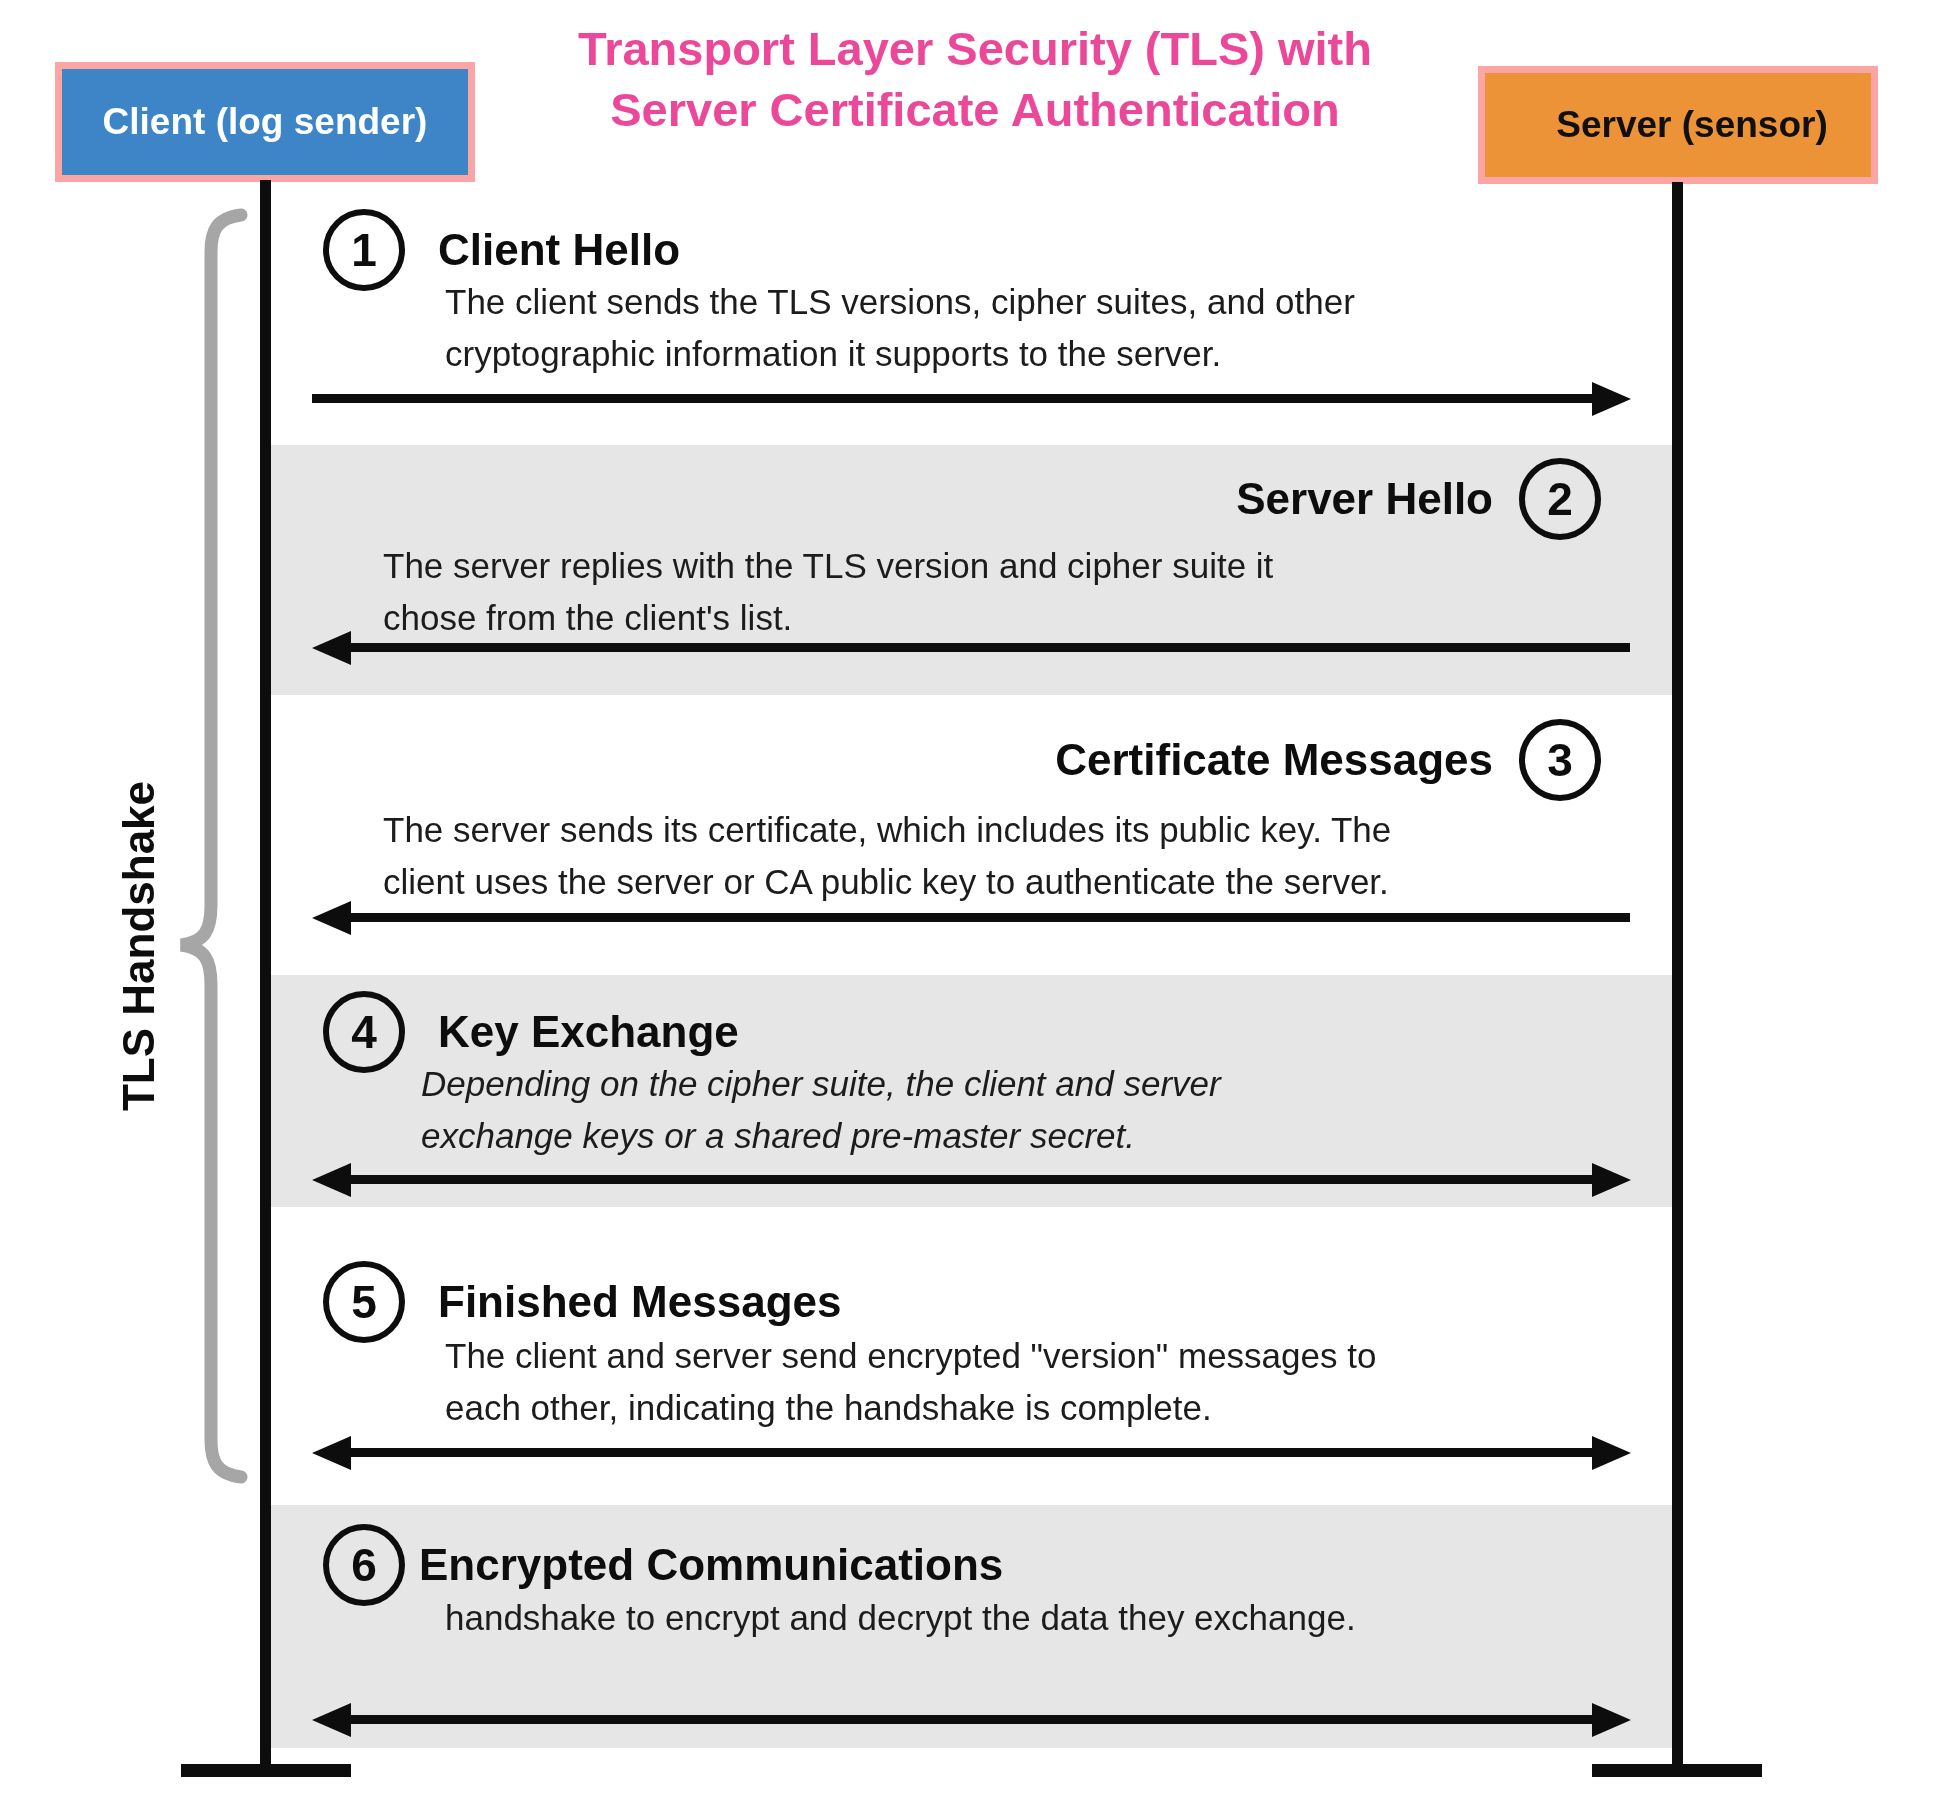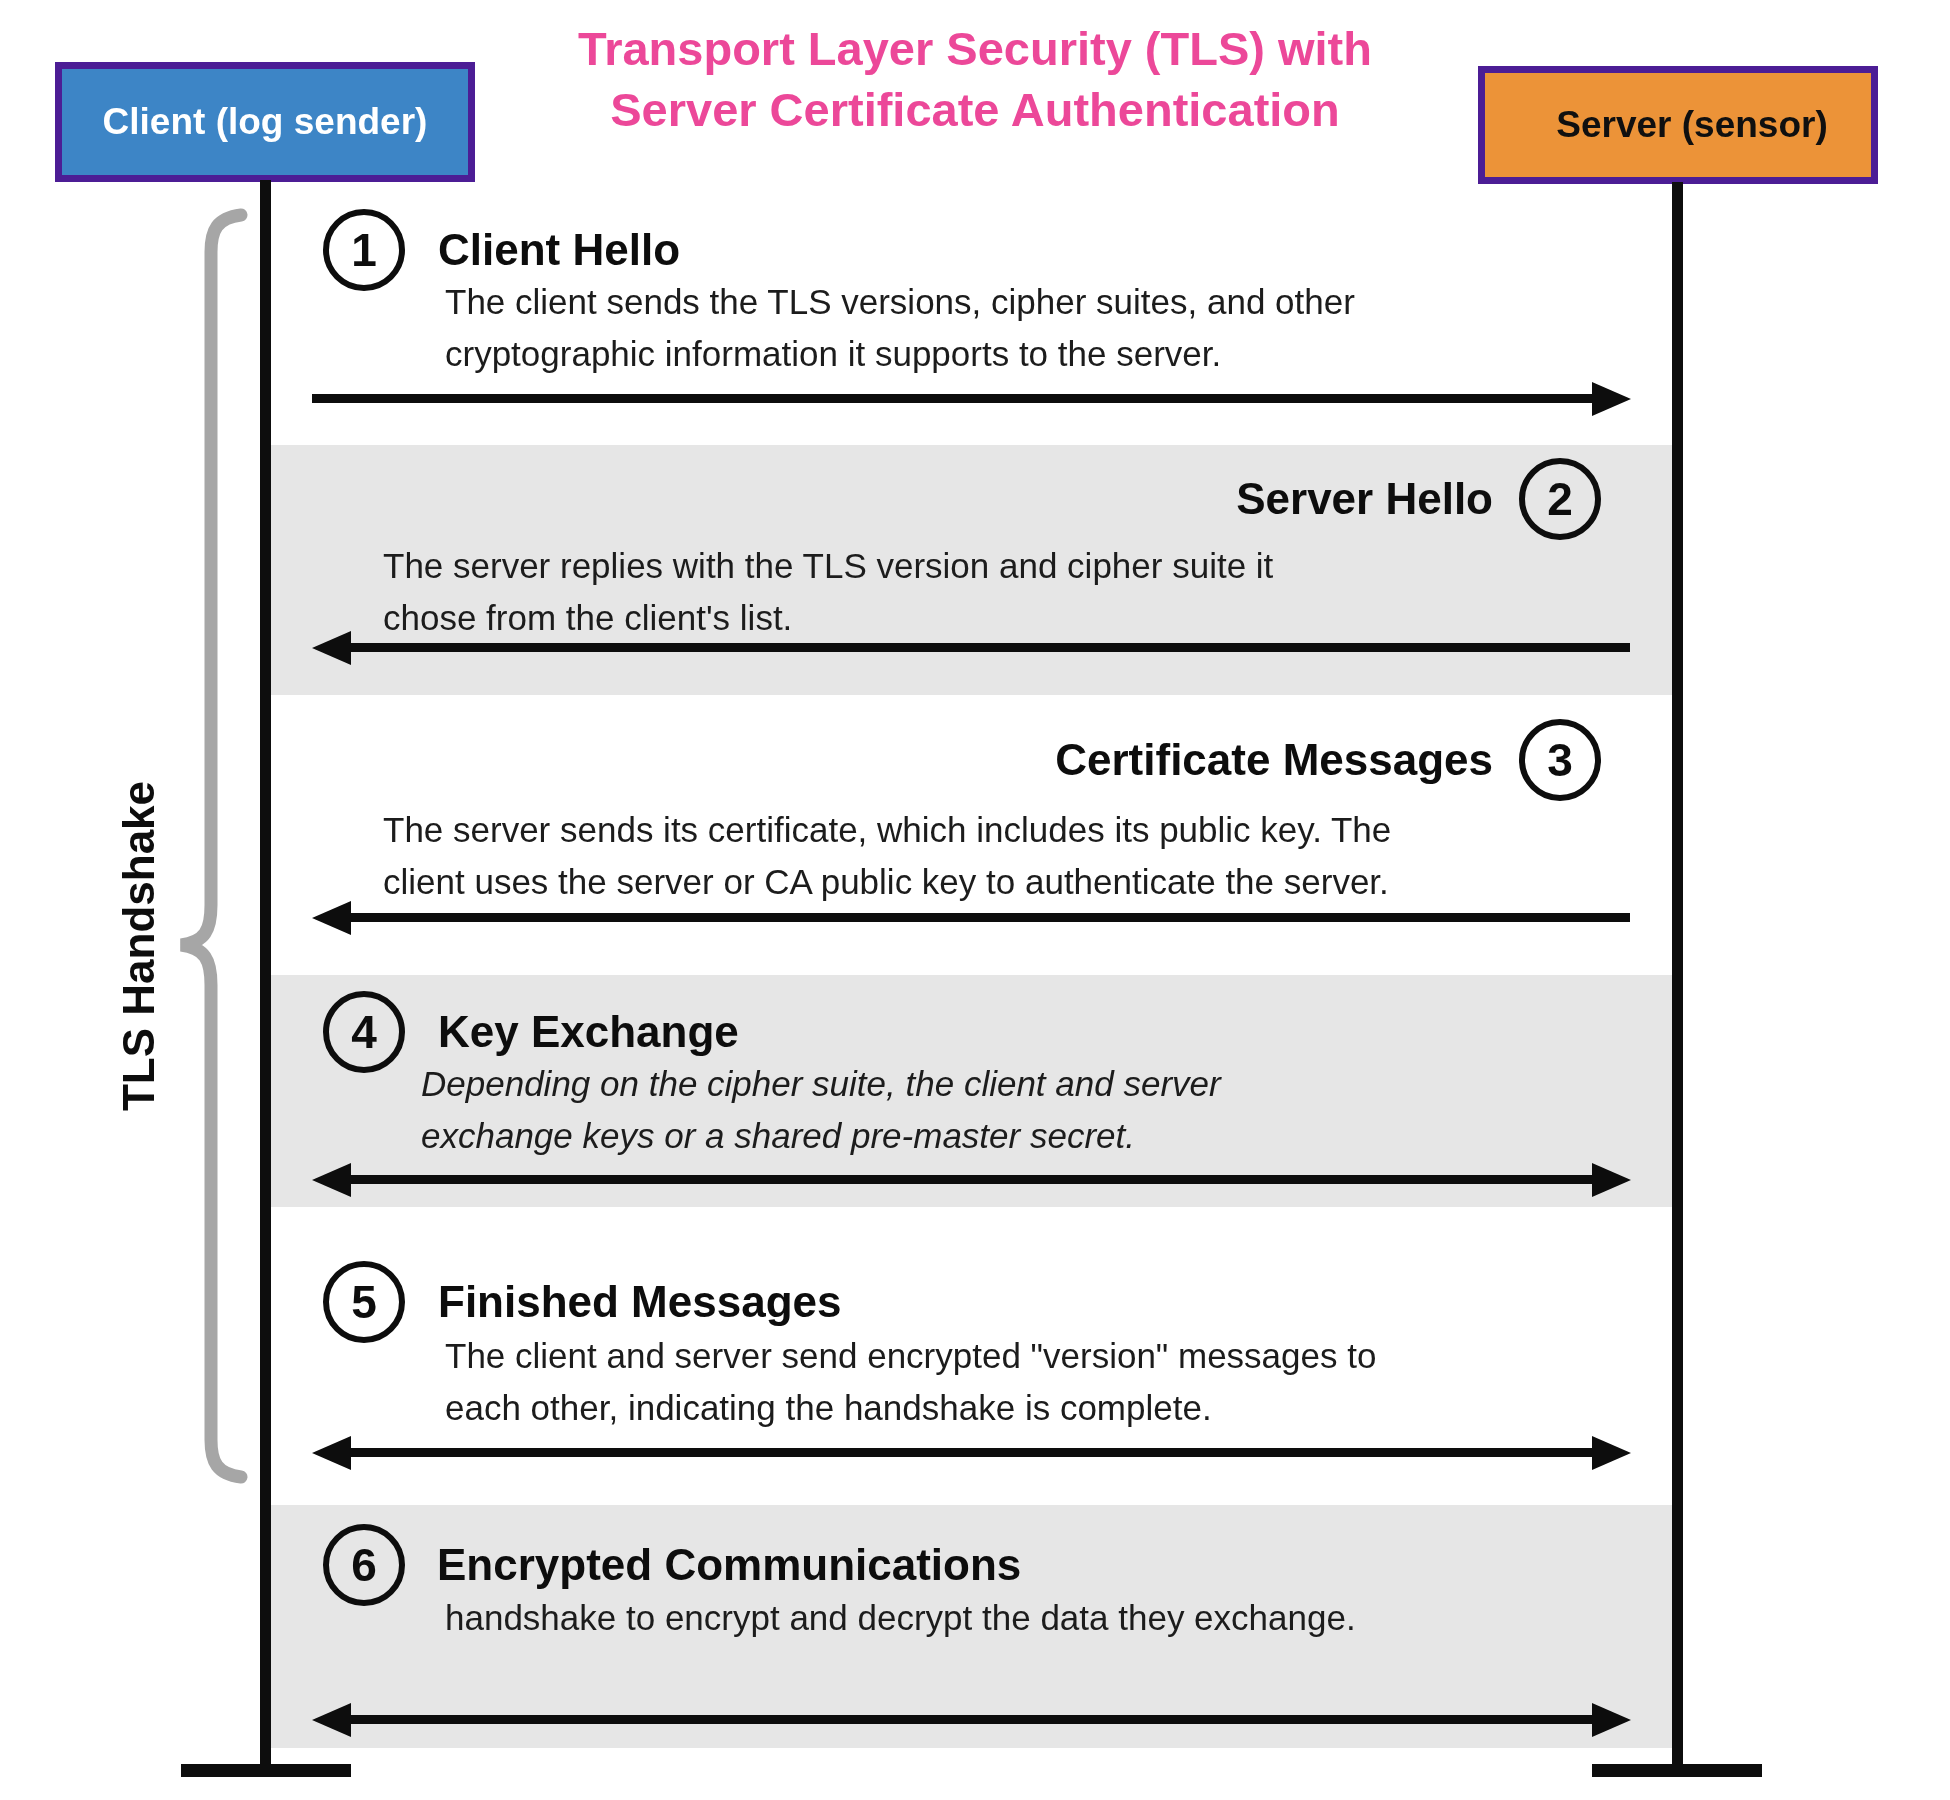--- a/index.html
+++ b/index.html
@@ -7,21 +7,21 @@
     position:relative; width:1950px; height:1800px; background:#ffffff;
     font-family:"Liberation Sans", sans-serif; overflow:hidden;
   }
   
   .pagetitle {
     position:absolute; top:18px; left:0; width:100%; text-align:center;
     font-size:47px; font-weight:700; line-height:61px; color:#ec4899;
   }
   
   .actor {
-    position:absolute; box-sizing:border-box; border:7px solid #4c1d95;
+    position:absolute; box-sizing:border-box; border:7px solid #fca5a5;
     display:flex; align-items:center; justify-content:center;
     font-size:37px; font-weight:600;
   }
   .actor.client { left:55px;  top:62px; width:420px; height:120px; background:#3d85c6; color:#ffffff; }
   .actor.server { left:1478px; top:66px; width:400px; height:118px; background:#ec9338; color:#101010;padding-left:28px; }
   
   .lifeline { position:absolute; width:11px; background:#0d0d0d; z-index:3; }
   .lifeline.client { left:260px;  top:180px; height:1597px; }
   .lifeline.server { left:1672px; top:182px; height:1595px; }
   .lifecap { position:absolute; width:170px; height:13px; background:#0d0d0d; top:1764px; z-index:3; }
@@ -45,21 +45,21 @@
   .c4 { left:323px;  top:991px; }
   .c5 { left:323px;  top:1261px; }
   .c6 { left:323px;  top:1524px; }
   
   .stitle { position:absolute; font-size:44px; font-weight:700; color:#0d0d0d; white-space:nowrap; z-index:4;margin-left:8px; }
   .t1 { left:430px;  top:225px; }
   .t2 { right:457px; top:474px; }
   .t3 { right:457px; top:735px; }
   .t4 { left:430px;  top:1007px; }
   .t5 { left:430px;  top:1277px; }
-  .t6 { left:429px;  top:1540px; }
+  .t6 { left:411px;  top:1540px; }
   
   .sdesc { position:absolute; font-size:35px; line-height:52px; color:#1c1c1c; white-space:nowrap; z-index:4; }
   .d1 { left:445px; top:276px; }
   .d2 { left:383px; top:540px; }
   .d3 { left:383px; top:804px; }
   .d4 { left:421px; top:1058px;font-style:italic; }
   .d5 { left:445px; top:1330px; }
   .d6 { left:445px; top:1592px; }
   
   .aline { position:absolute; height:9px; background:#0d0d0d; z-index:4; }

